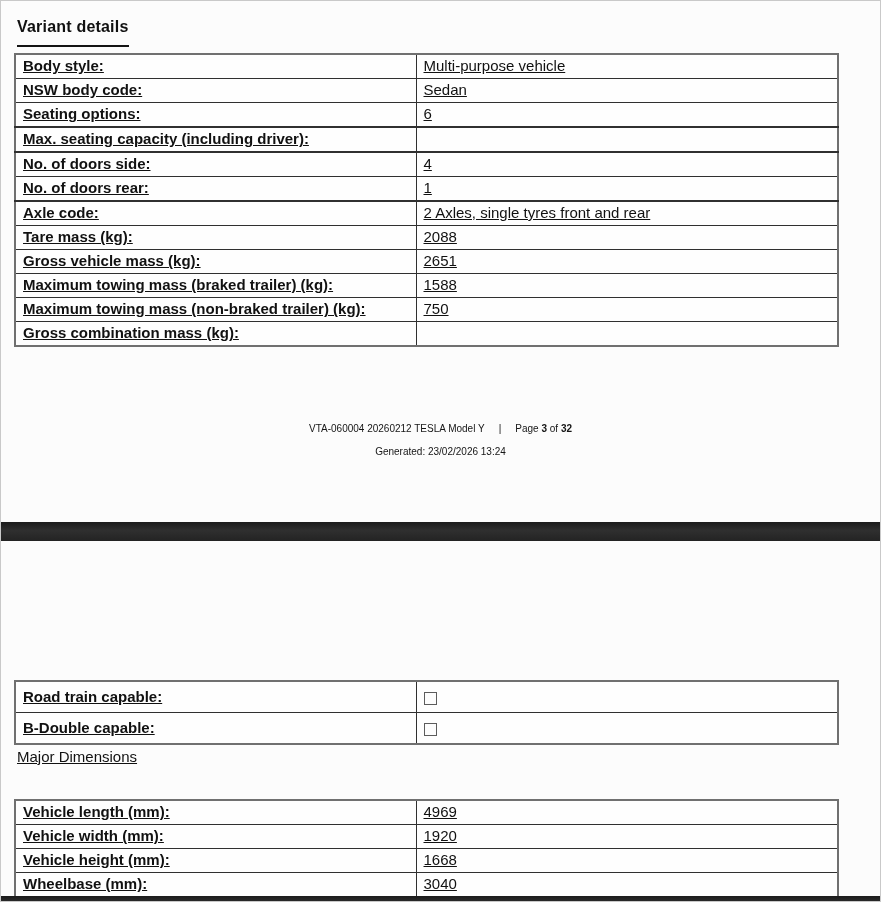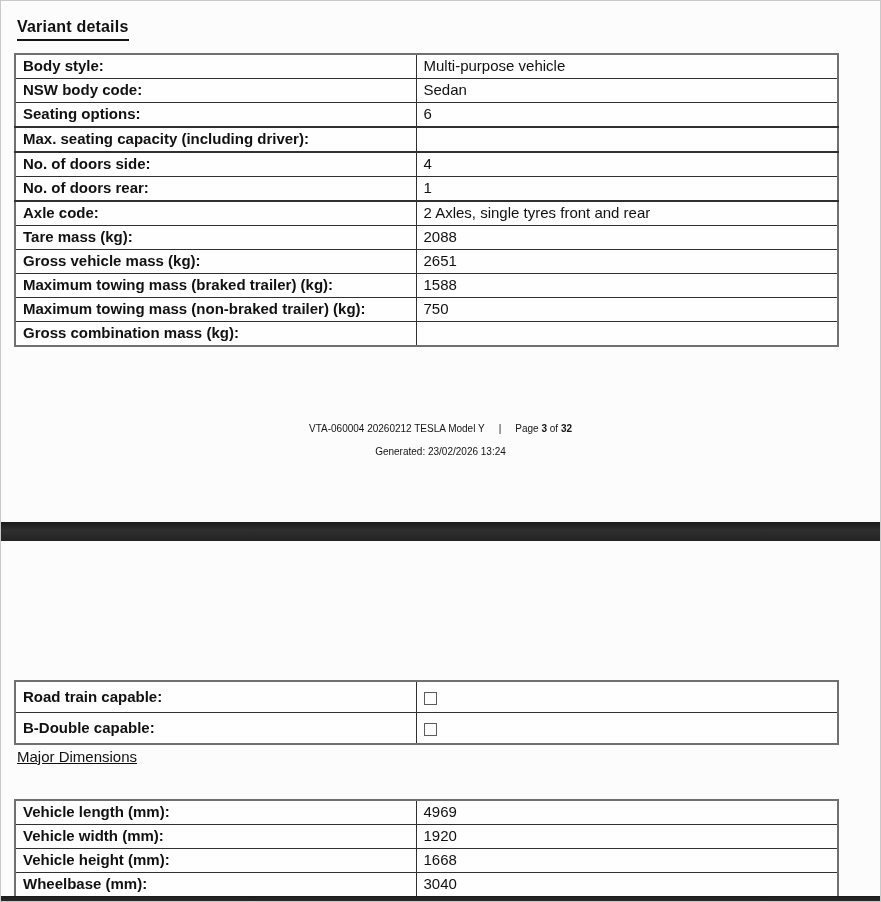--- a/index.html
+++ b/index.html
@@ -12,21 +12,21 @@
     font-family:"Liberation Sans", sans-serif;
     color:#111;
     overflow:hidden;
   }
 
   
   .h-variant {
     position:absolute; left:16px; top:17px;
     font-size:16px; font-weight:bold;
     border-bottom:2px solid #141414;
-    padding-bottom:3px;
+    padding-bottom:9px;
     letter-spacing:0.2px;
   }
   .h-dimensions {
     position:absolute; left:16px; top:747px;
     font-size:15px; font-weight:normal;
     text-decoration:underline;
   }
 
   
   table.datatable {
@@ -38,20 +38,21 @@
     background:#fefefe;
   }
   table.datatable td {
     border:1px solid #303030;
     font-size:15px;
     line-height:20px;
     padding:1px 7px 2px 7px;
     vertical-align:top;
     overflow:hidden;
     white-space:normal;
+    text-decoration:underline;
   }
   table.datatable td.label-cell { font-weight:bold; }
   table.datatable tr.group-end td { border-bottom-width:2px; }
 
   #variant-table { top:52px; }
   #capability-table { top:679px; }
   #capability-table td { padding-top:5px; padding-bottom:5px; }
   #dimensions-table { top:798px; }
 
   .checkbox {

